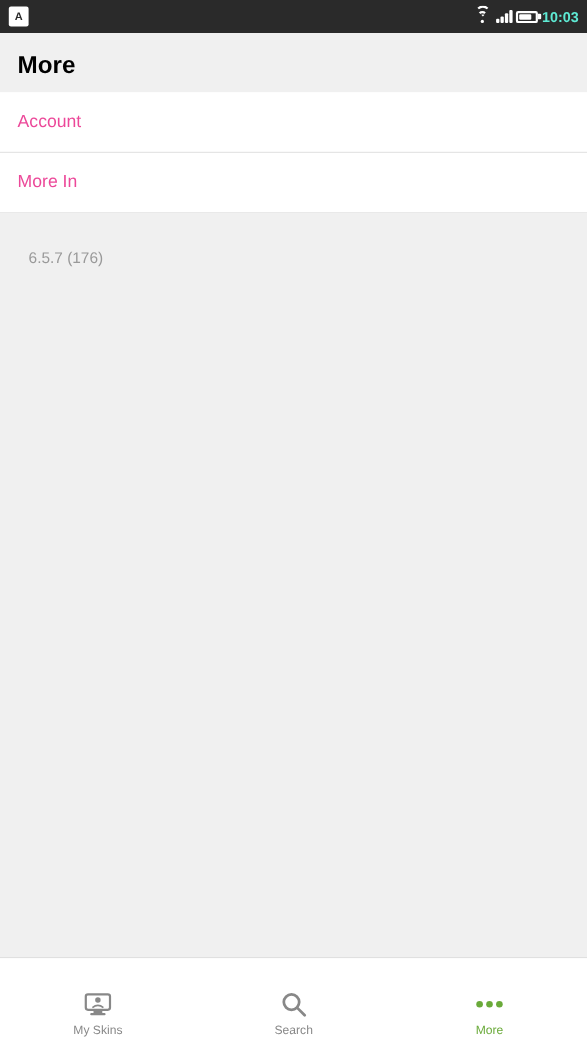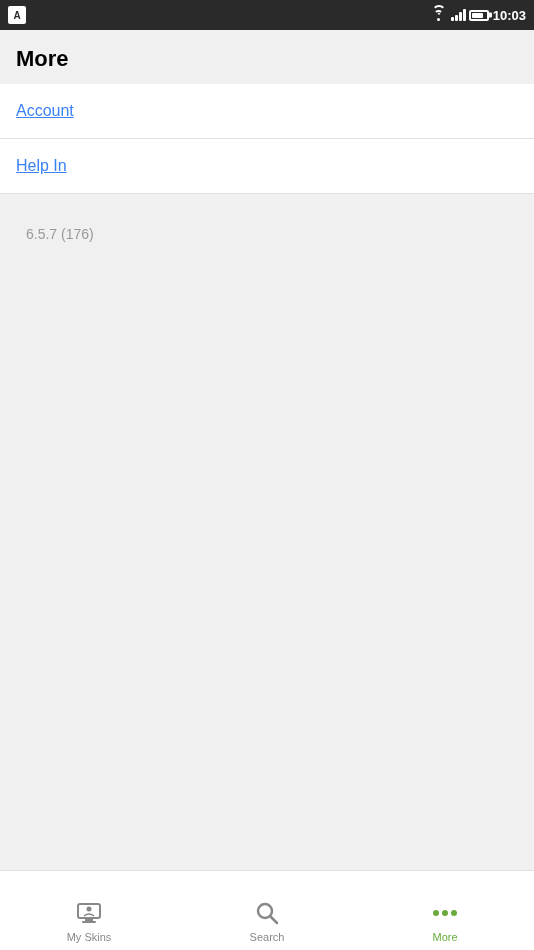--- a/index.html
+++ b/index.html
@@ -43,21 +43,21 @@
       justify-content: center;
       font-size: 10px;
       font-weight: bold;
       color: #2a2a2a;
     }
 
     .status-bar-right {
       display: flex;
       align-items: center;
       gap: 4px;
-      color: #ffffff;
+      color: #5eead4;
       font-size: 13px;
       font-weight: bold;
     }
 
     .status-icons {
       display: flex;
       align-items: center;
       gap: 3px;
     }
 
@@ -121,22 +121,21 @@
       display: flex;
       align-items: center;
       padding: 18px 16px;
       border-bottom: 1px solid #e0e0e0;
       background: #fff;
       cursor: pointer;
     }
 
     .menu-item-label {
       font-size: 16px;
-      color: #3b82f6;
-      text-decoration: underline;
+      color: #ec4899;
     }
 
     
     .section-separator {
       height: 8px;
       background: #f0f0f0;
     }
 
     
     .version-text {
@@ -271,21 +270,21 @@
 
   <div class="page-title">
     <h1>More</h1>
   </div>
 
   <div class="menu-list">
     <div class="menu-item">
       <span class="menu-item-label">Account</span>
     </div>
     <div class="menu-item">
-      <span class="menu-item-label">Help In</span>
+      <span class="menu-item-label">More In</span>
     </div>
   </div>
 
   <div class="section-separator"></div>
 
 
   <div class="section-separator"></div>
 
 
   <div class="version-text">6.5.7 (176)</div>

